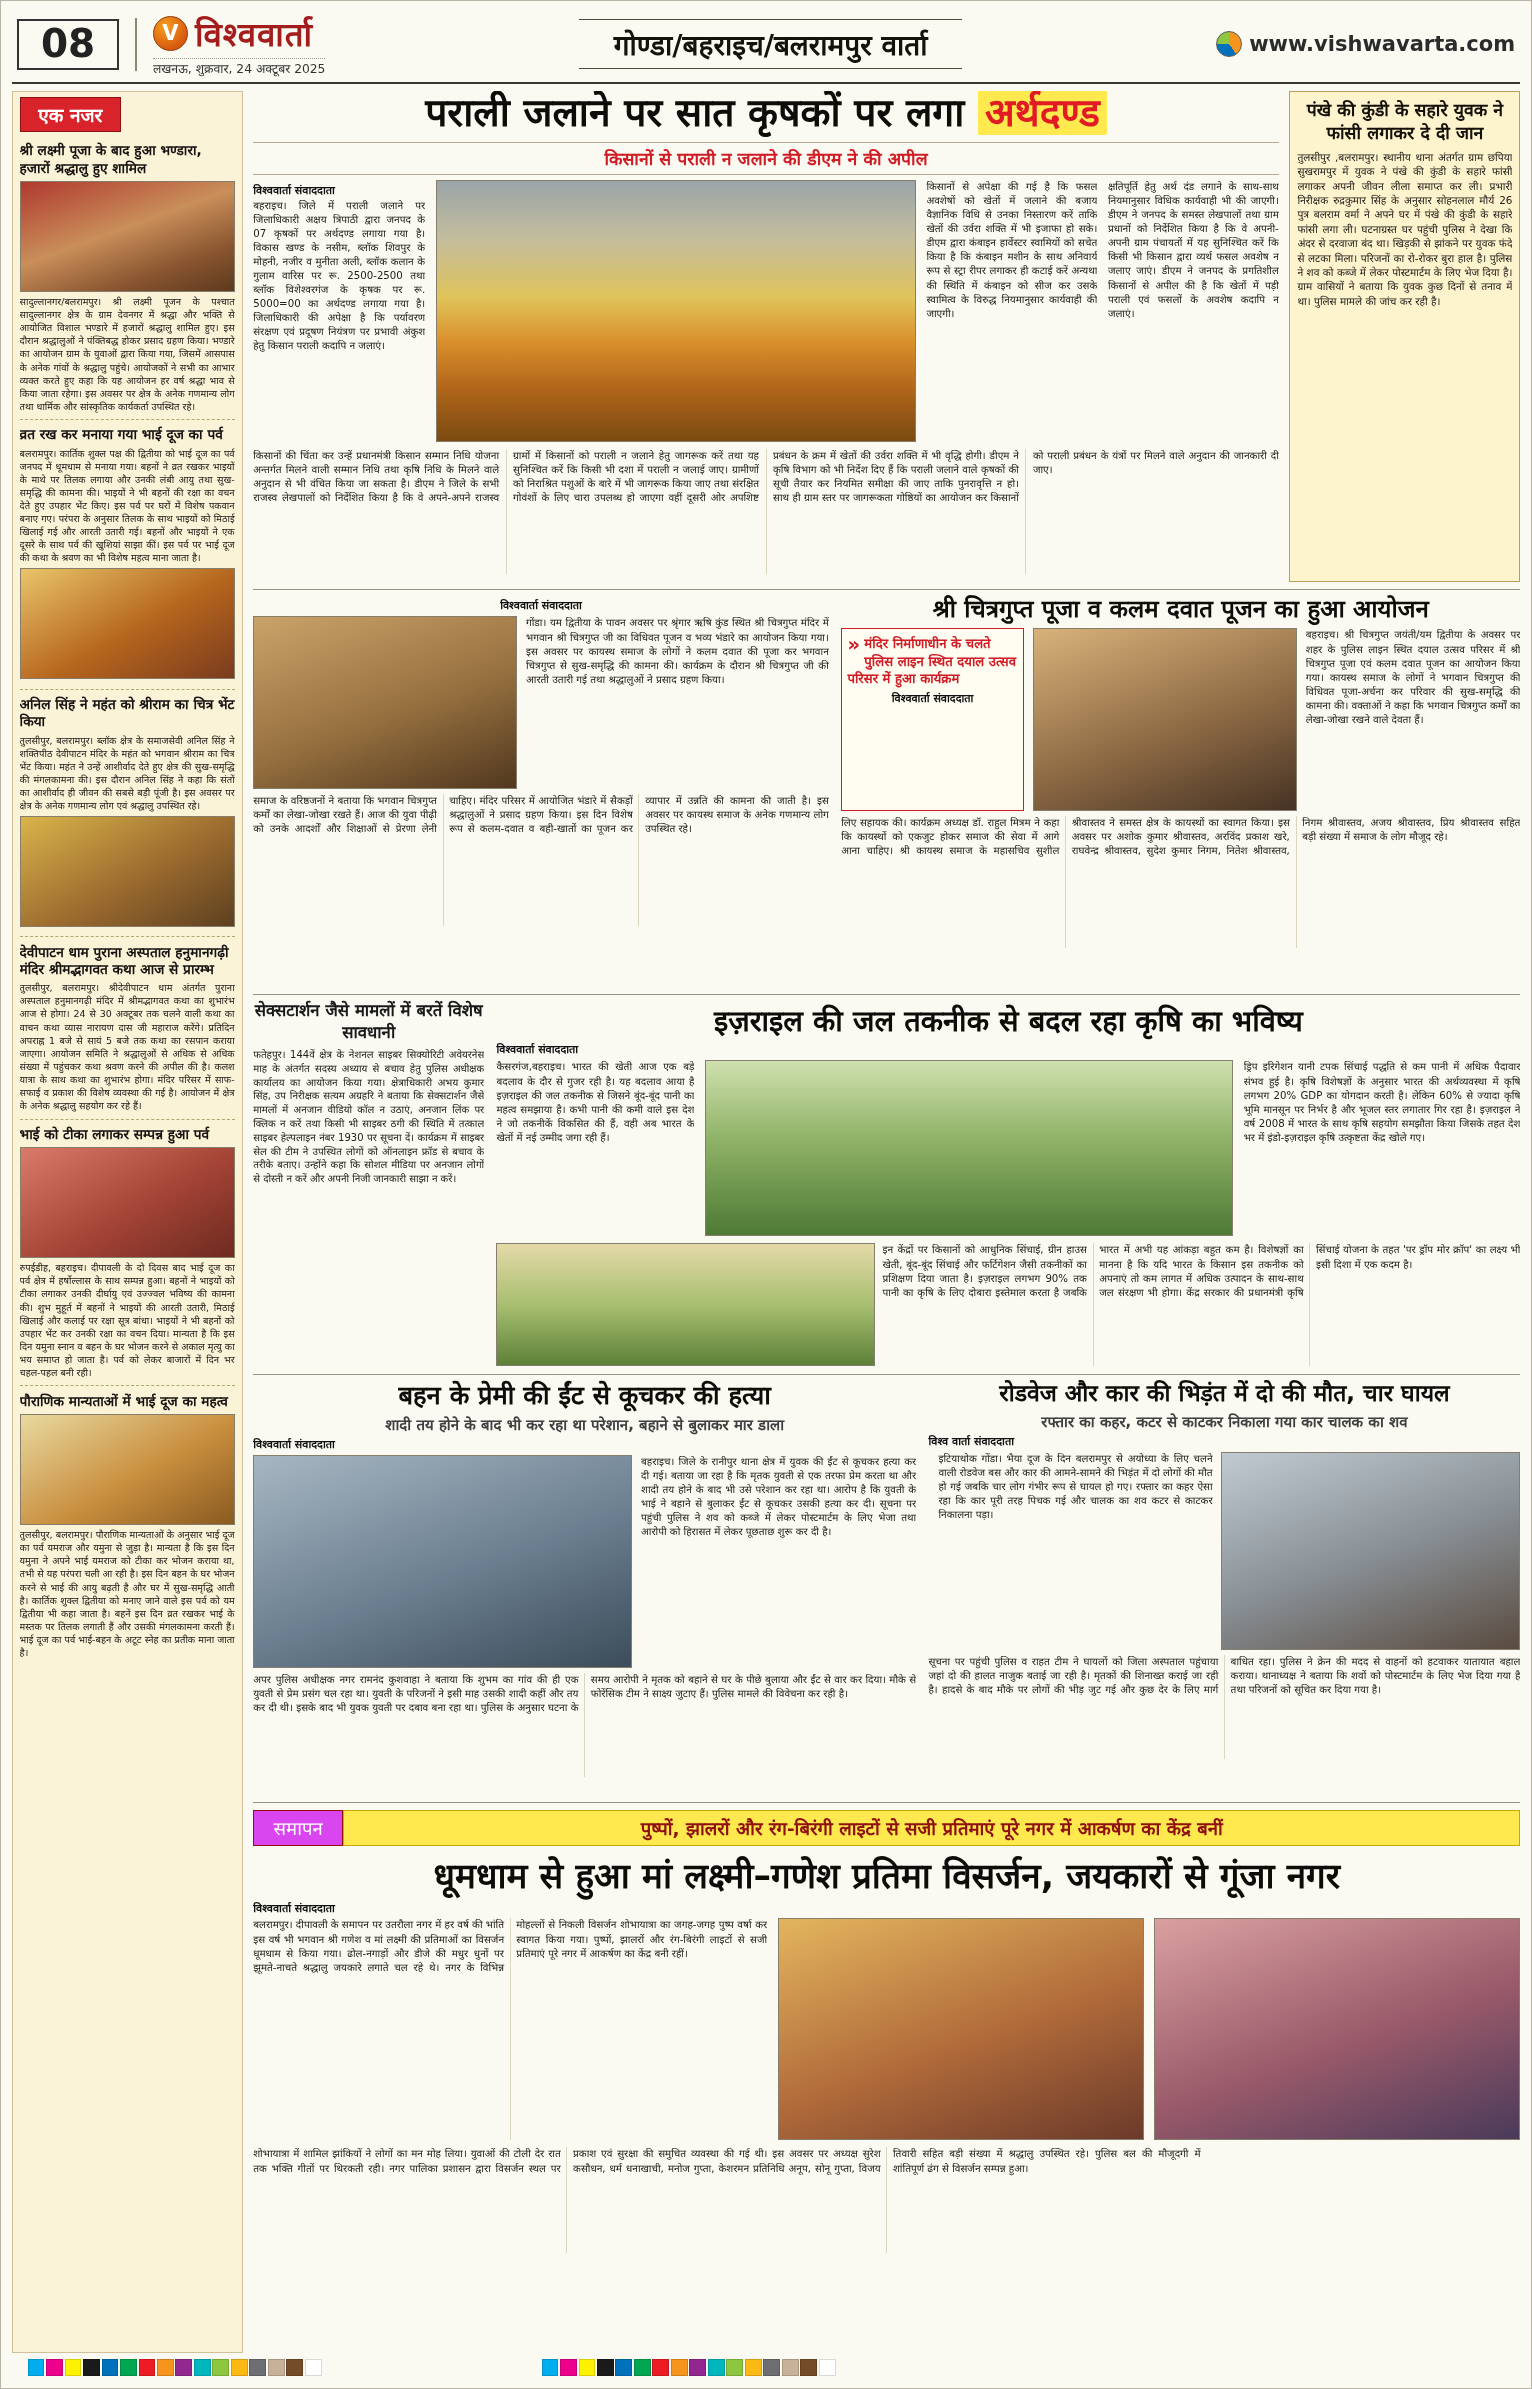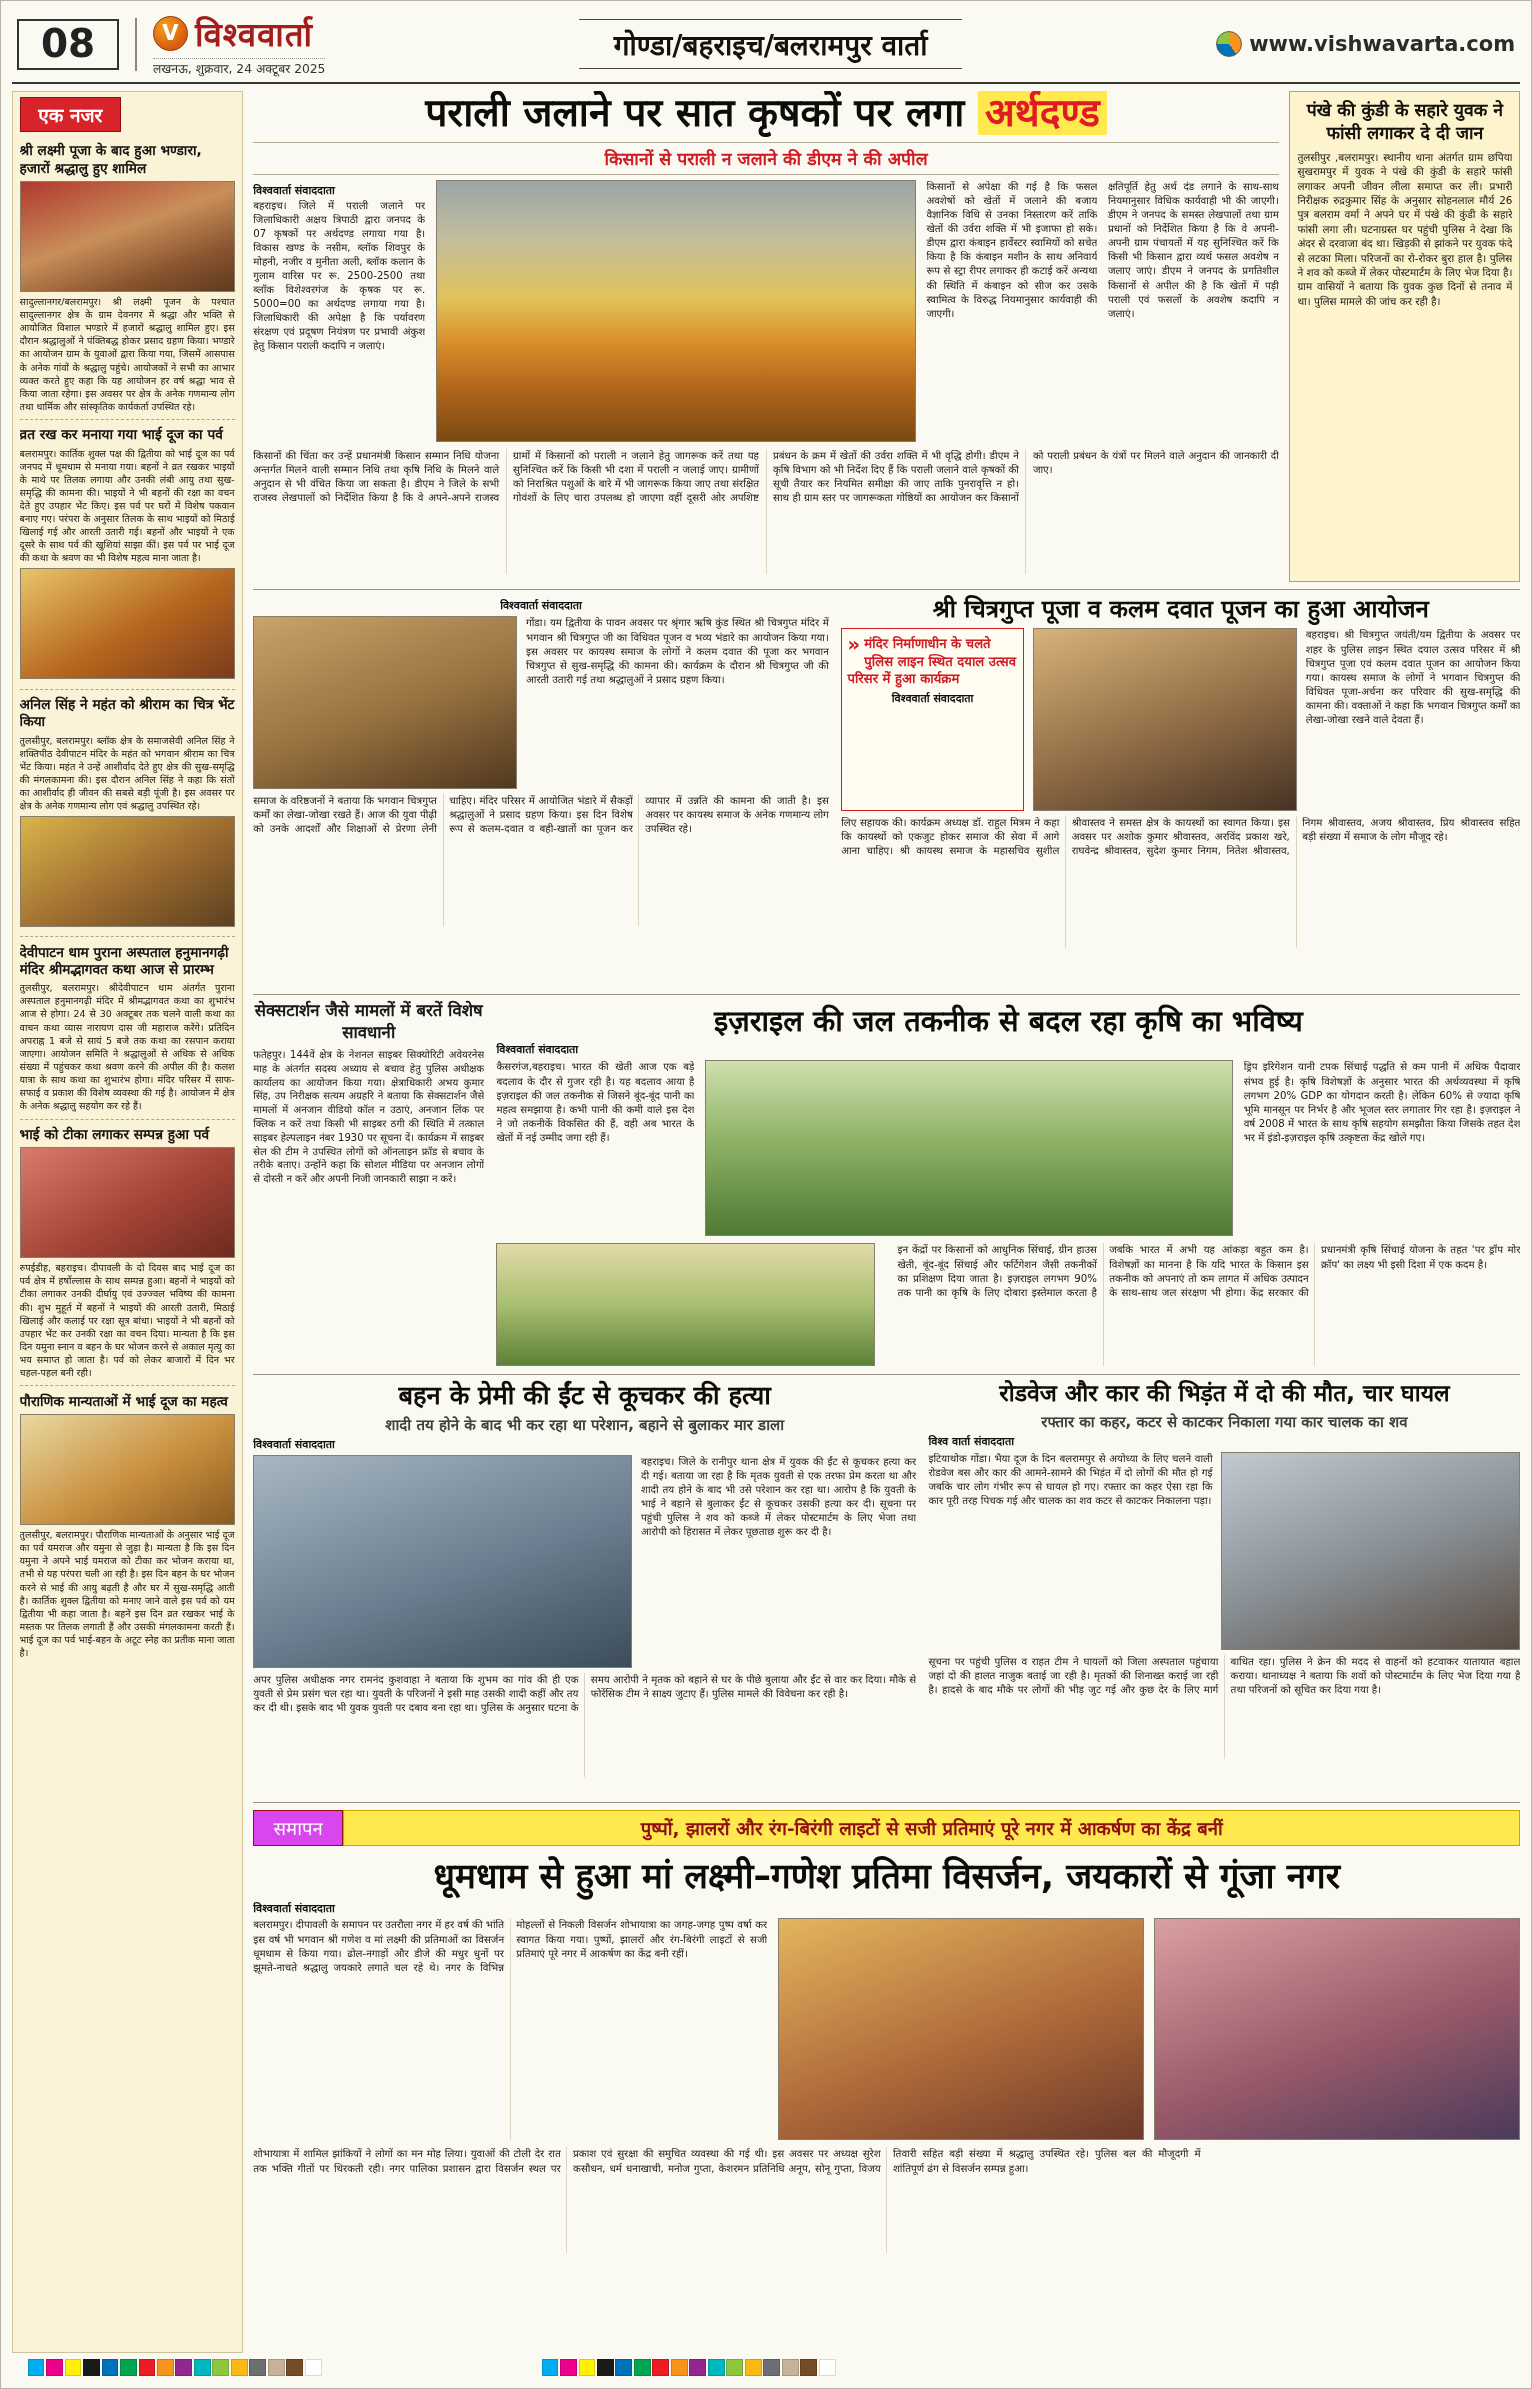--- a/index.html
+++ b/index.html
@@ -71,32 +71,32 @@
   .inset-text { color:#d01c24; font-weight:bold; font-size:13.2px; line-height:1.35; }
   .row2 .cols3 { height:132px; }
 
   
   .row3 { display:grid; grid-template-columns:231px 1fr; gap:12.3px; height:373px; overflow:hidden; }
   .sextortion h3 { font-size:16.7px; text-align:center; line-height:1.3; margin-bottom:4.4px; }
   .sextortion .body { font-size:10px; }
   .israel h2 { font-size:29px; text-align:center; color:#0e0c08; }
   .isr-top { display:grid; grid-template-columns:198px 528px 1fr; gap:10.6px; height:176px; overflow:hidden; margin-top:4.4px; }
   .ph-field1 { width:100%; height:100%; background:linear-gradient(180deg,#cfe0ae 0%,#8fb267 45%,#4e7a35 100%); }
-  .isr-bottom { display:grid; grid-template-columns:379px 1fr; gap:22px; height:123px; overflow:hidden; margin-top:7px; }
+  .isr-bottom { display:grid; grid-template-columns:379px 1fr; gap:7px; height:123px; overflow:hidden; margin-top:7px; }
   .ph-field2 { width:100%; height:100%; background:linear-gradient(180deg,#e4d9a8 0%,#a8bf70 50%,#5d8038 100%); }
 
   
   .row4 { display:grid; grid-template-columns:1.12fr 1fr; gap:12.3px; height:421px; overflow:hidden; }
   .row4 h2 { text-align:center; line-height:1.2; color:#0f0d09; }
   .murder h2 { font-size:25.5px; }
   .accident h2 { font-size:23px; }
   .subhead-sm { color:#404040; font-weight:bold; font-size:15px; text-align:center; margin:3.5px 0 1.8px; }
   .split-photo-l { display:grid; grid-template-columns:379px 1fr; gap:8.8px; height:213px; overflow:hidden; margin-top:3.5px; }
   .ph-police { width:100%; height:100%; background:linear-gradient(160deg,#a7b6c2,#6b7f90 55%,#3c4c5a); }
-  .split-photo-r { display:grid; grid-template-columns:1fr 299px; gap:8.8px; height:198px; overflow:hidden; margin-top:3.5px; }
+  .split-photo-r { display:grid; grid-template-columns:1fr 299px; gap:8.8px; height:198px; overflow:hidden; margin-top:3.5px;margin-left:10px; }
   .ph-crash { width:100%; height:100%; background:linear-gradient(160deg,#c2cad1,#8a9298 50%,#5a4b40); }
   .row4 .cols2 { height:104px; margin-top:5.3px; }
 
   
   .row5 { flex:1; overflow:hidden; }
   .kicker { display:flex; align-items:stretch; margin:1.8px 0 3.5px; }
   .kicker-label { background:#d946ef; color:#fff; font-weight:normal; font-size:18.5px; padding:4.4px 19.4px; border:0.9px solid #8f1010; }
   .kicker-text { flex:1; background:#ffe94f; color:#8f1010; font-weight:bold; font-size:18.5px; padding:4.4px 12.3px; text-align:center; border:0.9px solid #c9a900; }
   .vis-head { font-size:35px; font-weight:800; text-align:center; margin:5.3px 0 1.8px; color:#0e0c08; }
   .vis-byline { text-align:left; }

